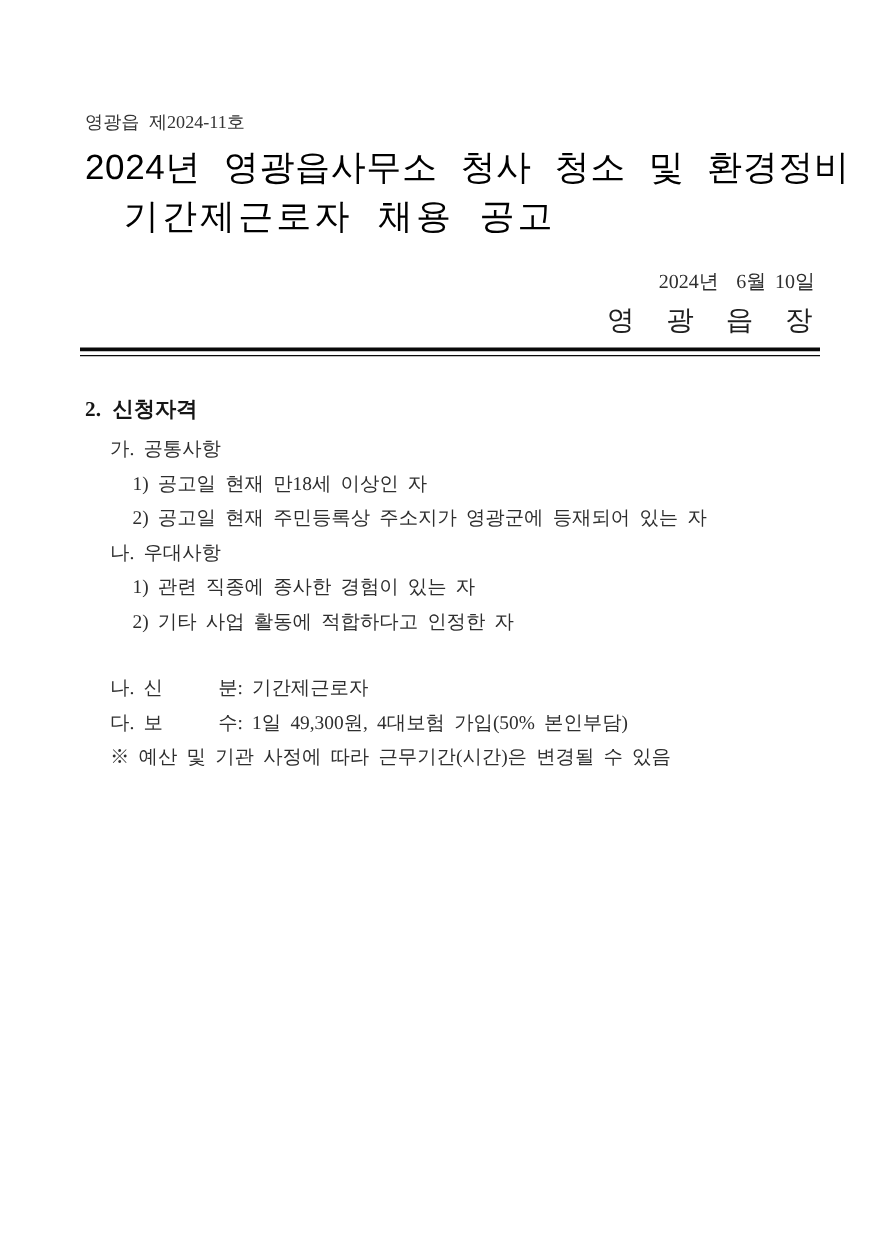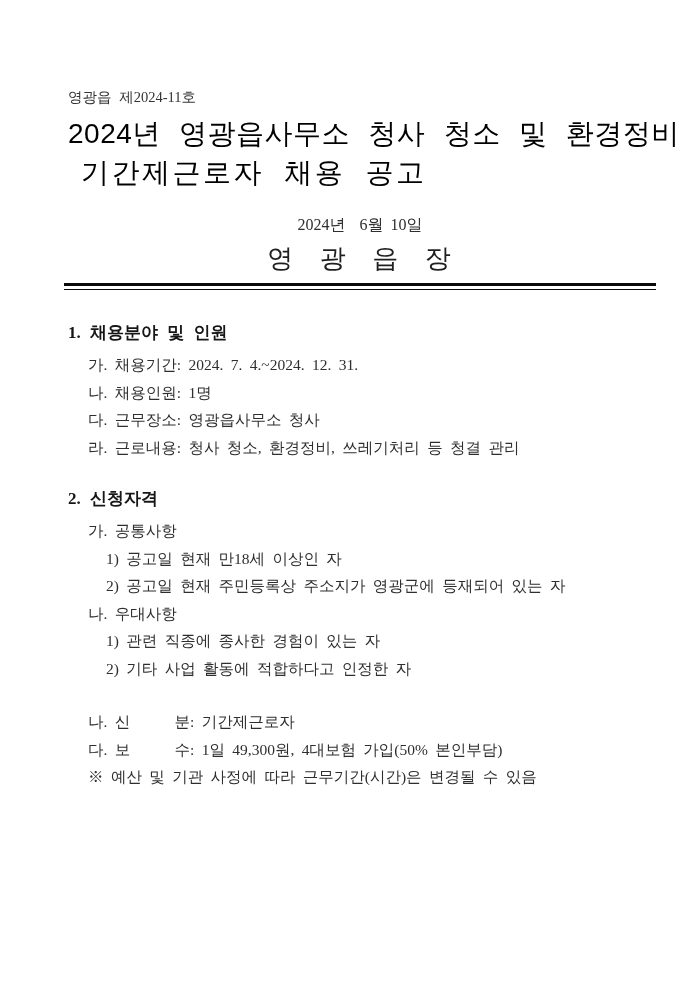--- a/index.html
+++ b/index.html
@@ -26,21 +26,21 @@
     color:#000;
     font-size:28px;
     line-height:39px;
     letter-spacing:0.5px;
   }
   .title-line1{
     word-spacing:10px;
     white-space:nowrap;
   }
   .title-line2{
-    margin-left:13px;
+    margin-left:31px;
     letter-spacing:2.5px;
     word-spacing:10px;
     white-space:nowrap;
   }
   .intro{
     margin-top:23px;
     font-size:15.5px;
     line-height:27px;
     color:#2e2e2e;
   }
@@ -51,31 +51,31 @@
     text-align-last:justify;
     white-space:nowrap;
     overflow:hidden;
   }
   .intro-line2{
     word-spacing:4px;
     white-space:pre-wrap;
   }
   .date-line{
     margin-top:22px;
-    text-align:center;
+    text-align:right;
     font-size:16px;
     color:#2e2e2e;
     word-spacing:3px;
     white-space:pre-wrap;
   }
   .signer-line{
     margin-top:5px;
-    text-align:center;
+    text-align:right;
     padding-right:2px;
-    font-size:26px;
+    font-size:22px;
     color:#1f1f1f;
     word-spacing:20px;
     white-space:pre-wrap;
   }
   .double-rule{
     margin-top:7px;
     margin-left:-4px;
     margin-right:-4px;
     height:3px;
     border-top:3px solid #0a0a0a;
@@ -120,27 +120,20 @@
   </div>
 
   <div class="date-line">2024년  6월 10일</div>
 
   <div class="signer-line">영 광 읍 장</div>
 
   <div class="double-rule"></div>
 
   <div class="sections" id="sections">
       <section class="doc-section">
-        <h2 class="section-heading">1. 채용분야 및 인원</h2>
-        <div class="item indent-1">가. 채용기간: 2024. 7. 4.~2024. 12. 31.</div>
-        <div class="item indent-1">나. 채용인원: 1명</div>
-        <div class="item indent-1">다. 근무장소: 영광읍사무소 청사</div>
-        <div class="item indent-1">라. 근로내용: 청사 청소, 환경정비, 쓰레기처리 등 청결 관리</div>
-      </section>
-      <section class="doc-section">
         <h2 class="section-heading">2. 신청자격</h2>
         <div class="item indent-1">가. 공통사항</div>
         <div class="item indent-2">1) 공고일 현재 만18세 이상인 자</div>
         <div class="item indent-2">2) 공고일 현재 주민등록상 주소지가 영광군에 등재되어 있는 자</div>
         <div class="item indent-1">나. 우대사항</div>
         <div class="item indent-2">1) 관련 직종에 종사한 경험이 있는 자</div>
         <div class="item indent-2">2) 기타 사업 활동에 적합하다고 인정한 자</div>
       </section>
       <section class="doc-section">
         <div class="item indent-1">나. 신      분: 기간제근로자</div>

